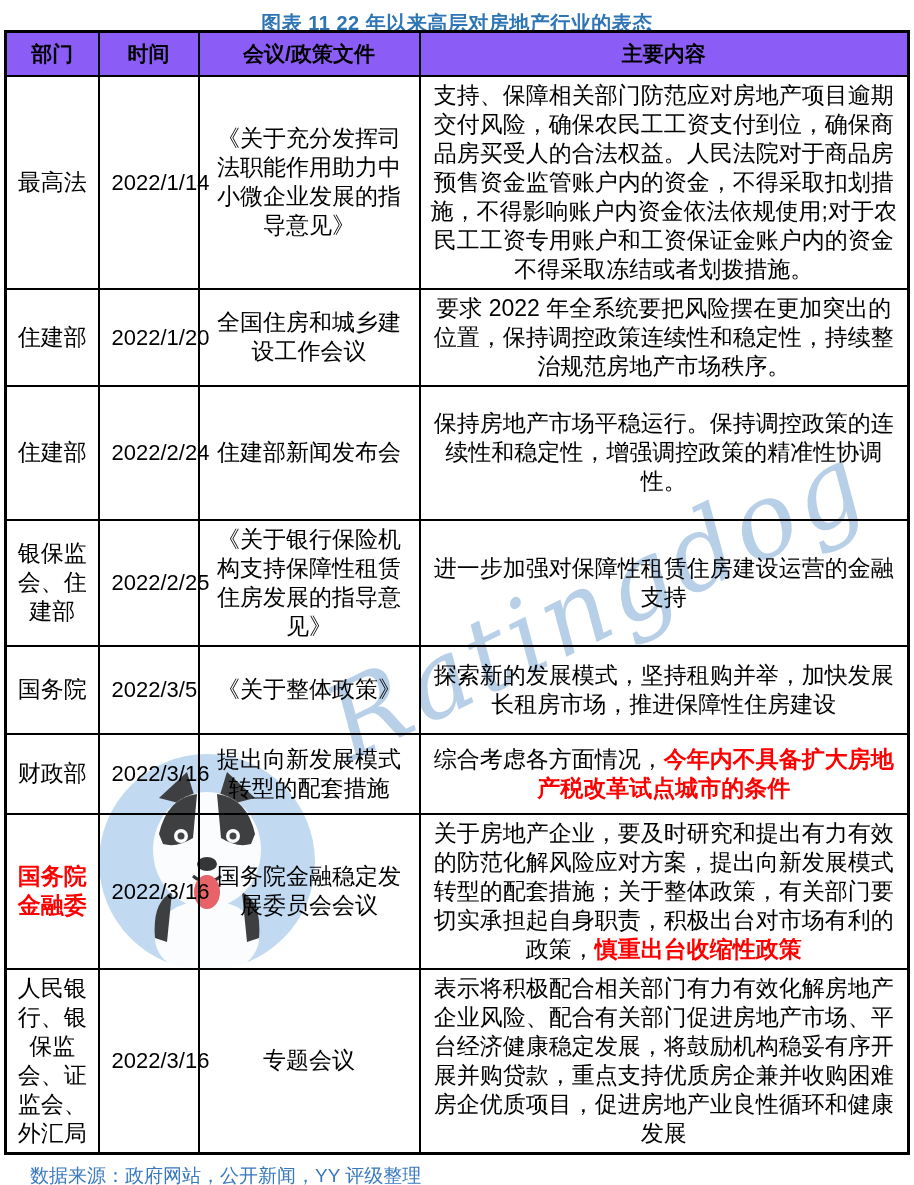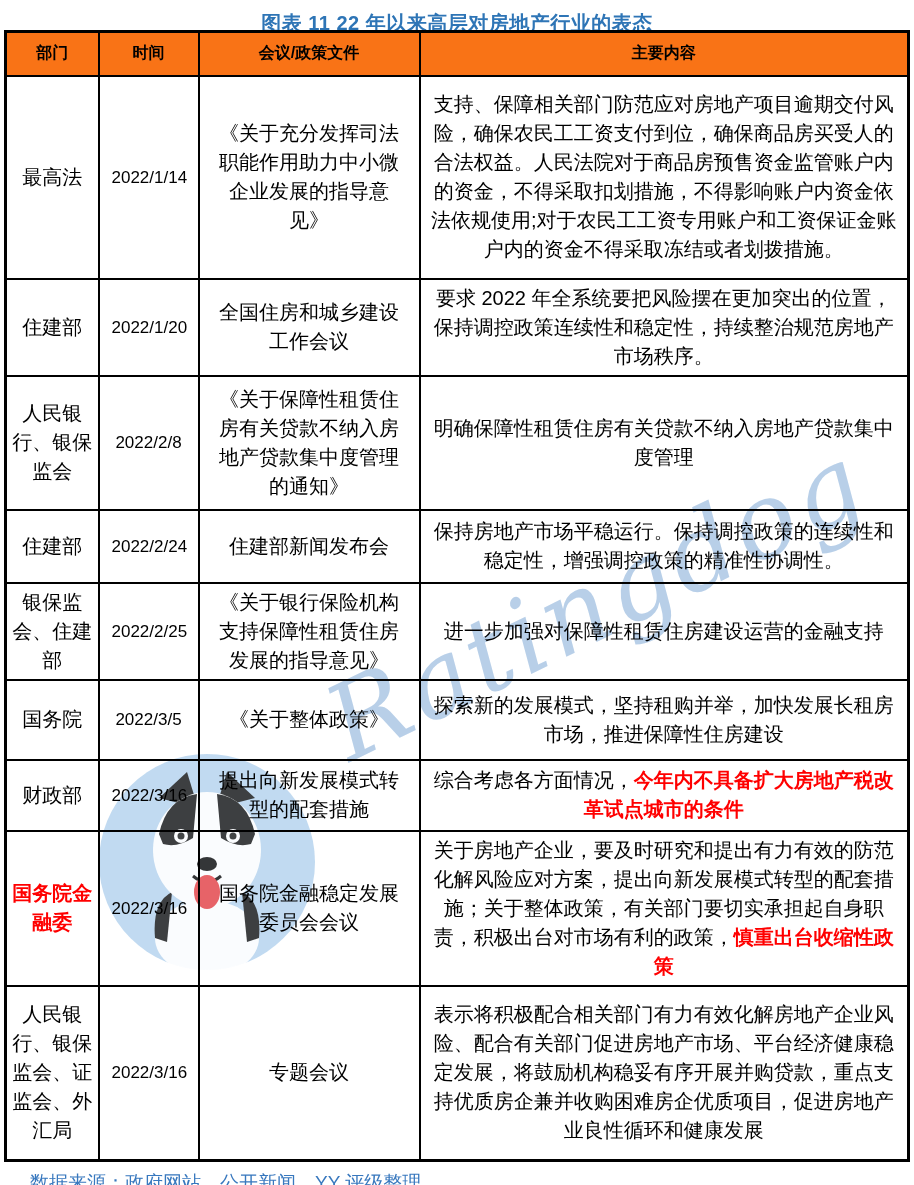--- a/index.html
+++ b/index.html
@@ -25,26 +25,26 @@
   }
   .watermark-logo { position: absolute; left: 93px; top: 722px; z-index: 0; opacity: 0.9; }
 
   table.policy {
     position: relative; z-index: 1;
     border-collapse: collapse; table-layout: fixed; width: 906px;
     border: 3px solid #000; background: transparent;
   }
   th, td { border: 2px solid #000; vertical-align: middle; text-align: center; }
   thead th {
-    background: #f97316; height: 44px;
-    font-size: 16px; font-weight: bold; color: #000;
+    background: #8b5cf6; height: 44px;
+    font-size: 21px; font-weight: bold; color: #000;
   }
-  td { font-size: 20px; line-height: 29px; color: #000; padding: 4px 6px; }
+  td { font-size: 23px; line-height: 29px; color: #000; padding: 4px 6px; }
   .c-dept { padding: 2px 5px; }
-  .c-date { font-size: 17px; white-space: nowrap; padding: 0 12px; }
+  .c-date { font-size: 22px; white-space: nowrap; padding: 0 12px; }
   .c-doc  { padding: 4px 10px; }
   .c-content { padding: 4px 8px; }
   .red { color: #FF0000; font-weight: bold; }
 
   tbody tr:nth-child(1) { height: 203px; }
   tbody tr:nth-child(2) { height: 97px; }
   tbody tr:nth-child(3) { height: 134px; }
   tbody tr:nth-child(4) { height: 73px; }
   tbody tr:nth-child(5) { height: 88px; }
   tbody tr:nth-child(6) { height: 80px; }
@@ -109,26 +109,20 @@
           <td class="c-doc">《关于充分发挥司法职能作用助力中小微企业发展的指导意见》</td>
           <td class="c-content"><span>支持、保障相关部门防范应对房地产项目逾期交付风险，确保农民工工资支付到位，确保商品房买受人的合法权益。人民法院对于商品房预售资金监管账户内的资金，不得采取扣划措施，不得影响账户内资金依法依规使用;对于农民工工资专用账户和工资保证金账户内的资金不得采取冻结或者划拨措施。</span></td>
         </tr>
         <tr>
           <td class="c-dept">住建部</td>
           <td class="c-date">2022/1/20</td>
           <td class="c-doc">全国住房和城乡建设工作会议</td>
           <td class="c-content"><span>要求 2022 年全系统要把风险摆在更加突出的位置，保持调控政策连续性和稳定性，持续整治规范房地产市场秩序。</span></td>
         </tr>
         <tr>
-          <td class="c-dept">人民银行、银保监会</td>
-          <td class="c-date">2022/2/8</td>
-          <td class="c-doc">《关于保障性租赁住房有关贷款不纳入房地产贷款集中度管理的通知》</td>
-          <td class="c-content"><span>明确保障性租赁住房有关贷款不纳入房地产贷款集中度管理</span></td>
-        </tr>
-        <tr>
           <td class="c-dept">住建部</td>
           <td class="c-date">2022/2/24</td>
           <td class="c-doc">住建部新闻发布会</td>
           <td class="c-content"><span>保持房地产市场平稳运行。保持调控政策的连续性和稳定性，增强调控政策的精准性协调性。</span></td>
         </tr>
         <tr>
           <td class="c-dept">银保监会、住建部</td>
           <td class="c-date">2022/2/25</td>
           <td class="c-doc">《关于银行保险机构支持保障性租赁住房发展的指导意见》</td>
           <td class="c-content"><span>进一步加强对保障性租赁住房建设运营的金融支持</span></td>

